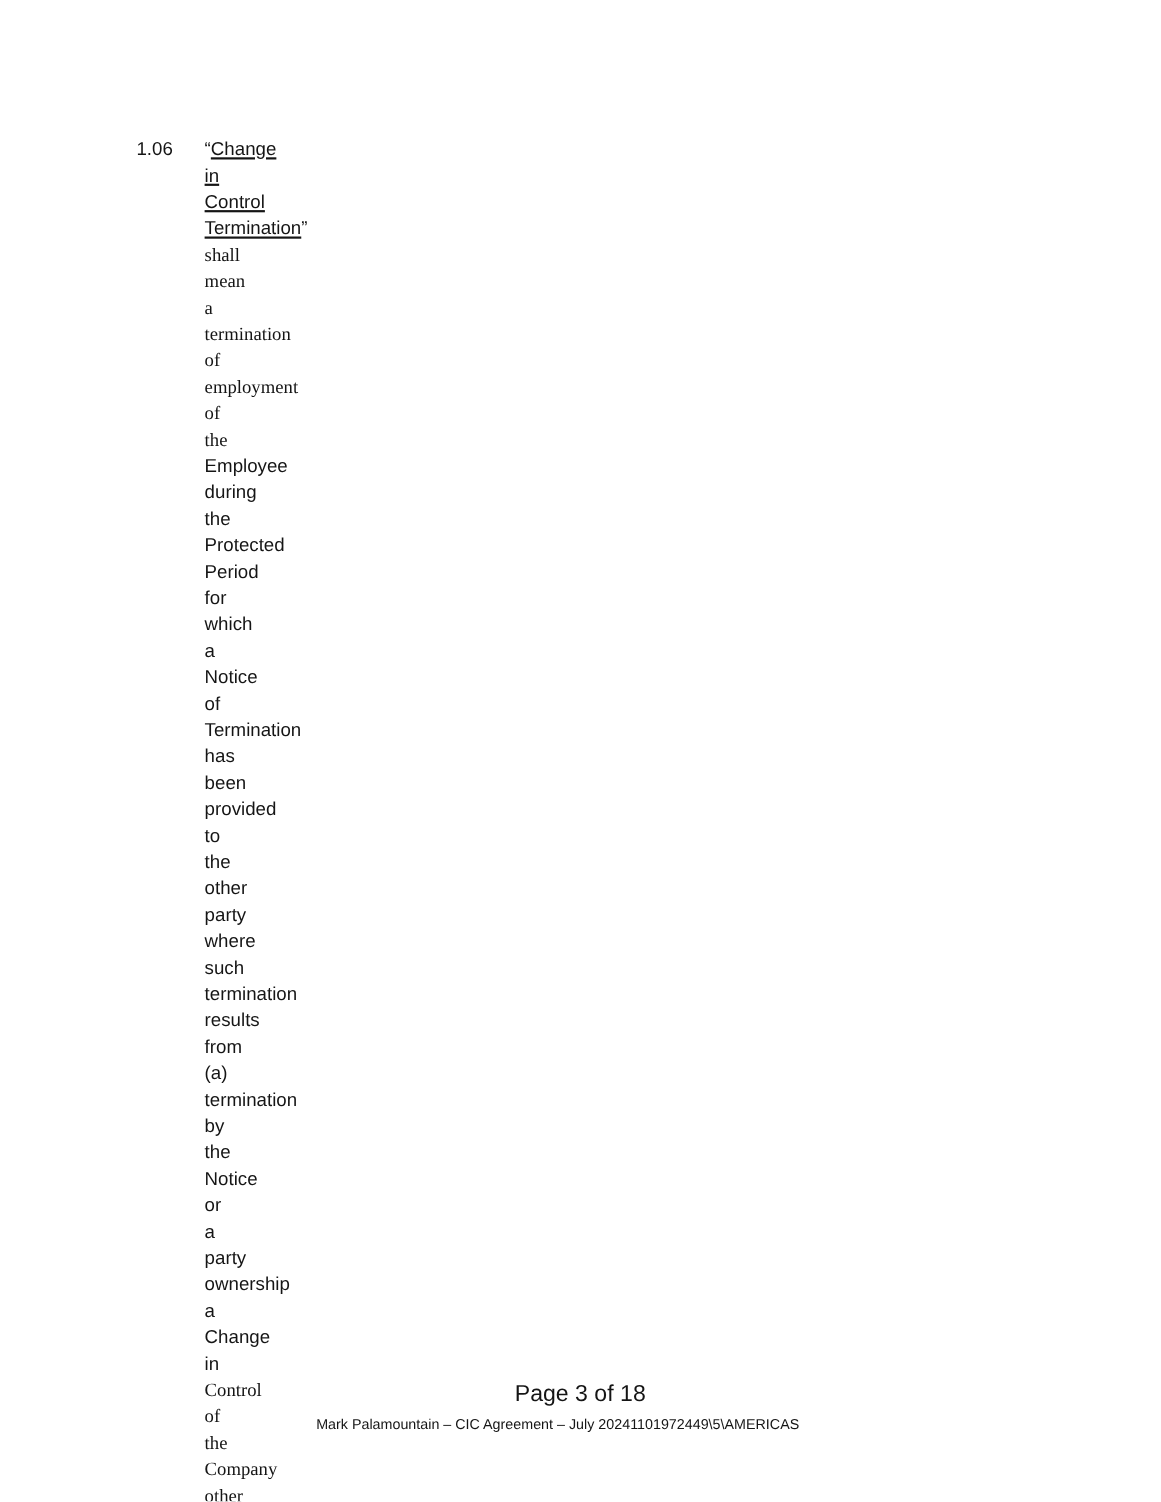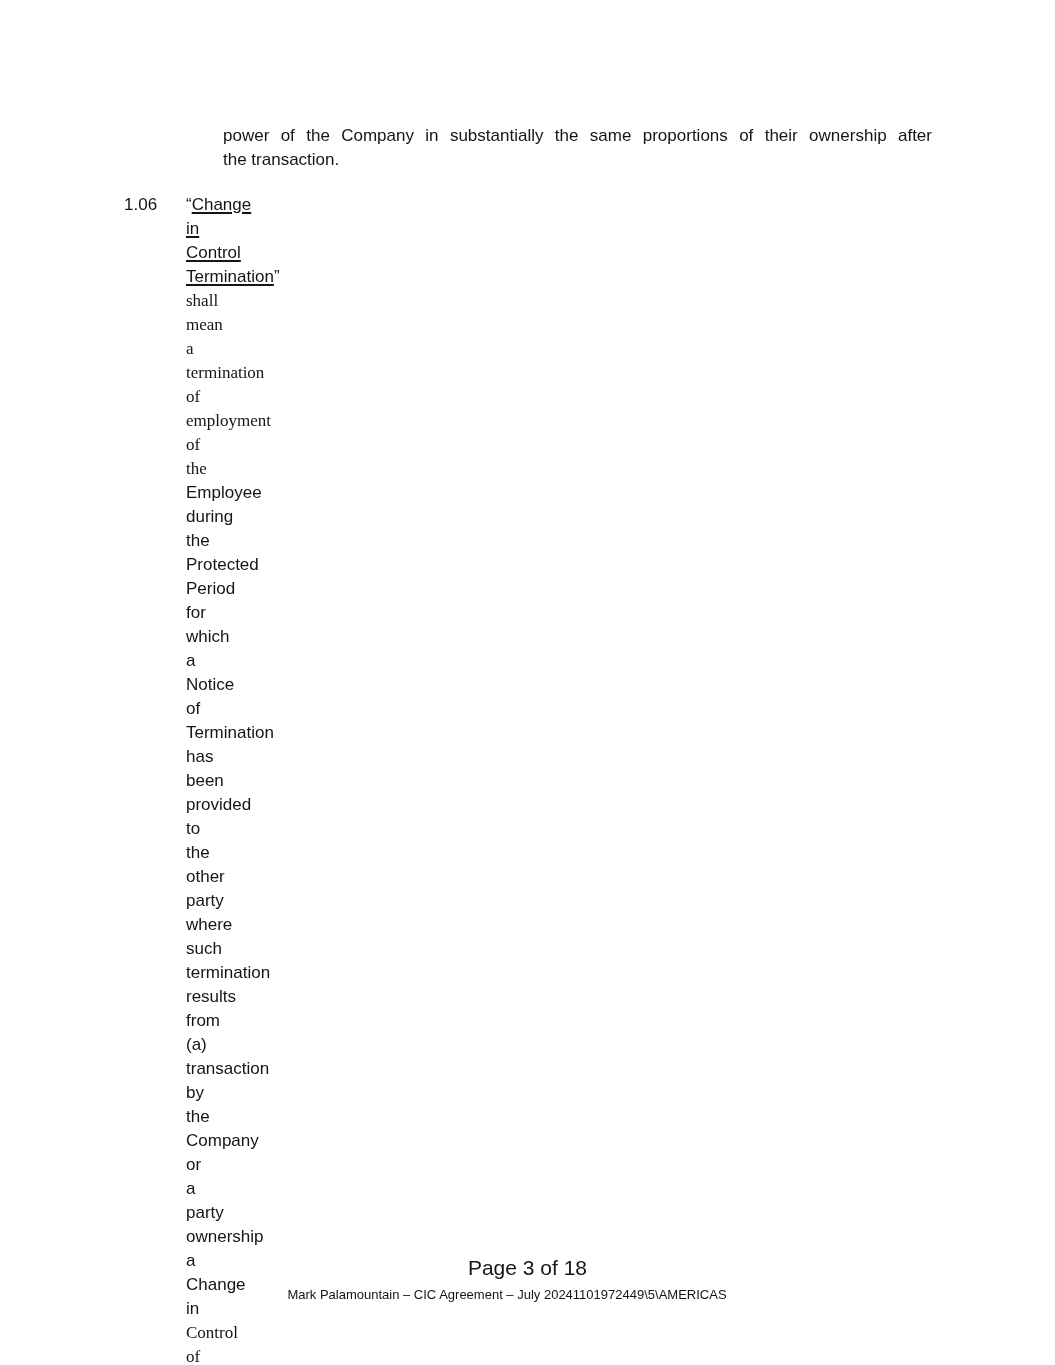--- a/index.html
+++ b/index.html
@@ -31,30 +31,26 @@
     position:absolute;top:1287px;left:124px;right:165px;
     display:flex;justify-content:center;
     font-size:13px;line-height:16px;
   }
 </style>
 </head>
 <body>
 
 <div class="page">
   <div class="content">
-      <div class="para cont">
-        <div class="line just"><span>power of the Company in substantially the same proportions of their ownership after</span></div>
-        <div class="line last"><span>the transaction.</span></div>
-      </div>
       <div class="para num">
         <div class="num">1.06</div>
         <div class="pbody">
           <div class="line just"><span>“</span><span class="defined-term">Change in Control Termination</span><span>” </span><span class="serif">shall mean a termination of employment of the</span></div>
           <div class="line just"><span>Employee during the Protected Period for which a Notice of Termination has been provided</span></div>
-          <div class="line just"><span>to the other party where such termination results from (a) transaction by the Company or</span></div>
+          <div class="line just"><span>to the other party where such termination results from (a) termination by the Notice or</span></div>
           <div class="line just"><span>a party ownership a Change in </span><span class="serif">Control of the Company other than for Employee’s death,</span></div>
           <div class="line just"></div>
           <div class="line last"></div>
         </div>
       </div>
     </div>
   <div class="page-num">Page 3 of 18</div>
   <div class="footer-row">
     <span>Mark Palamountain – CIC Agreement – July 2024</span>
     <span>1101972449\5\AMERICAS</span>

